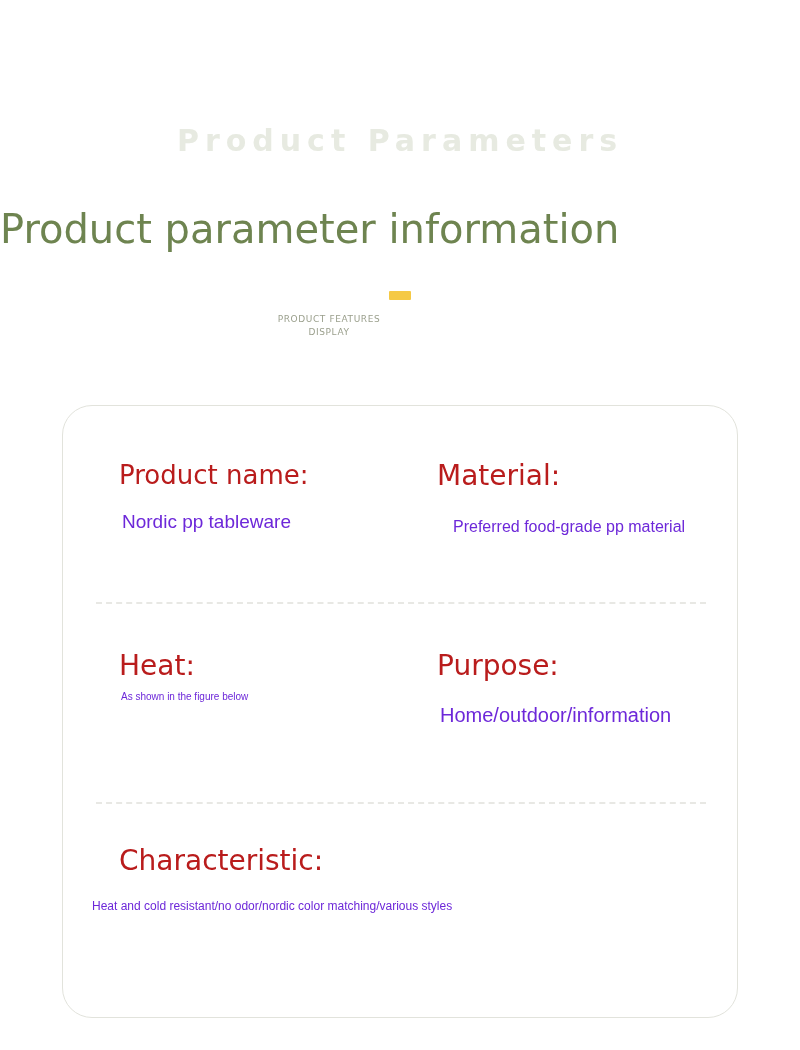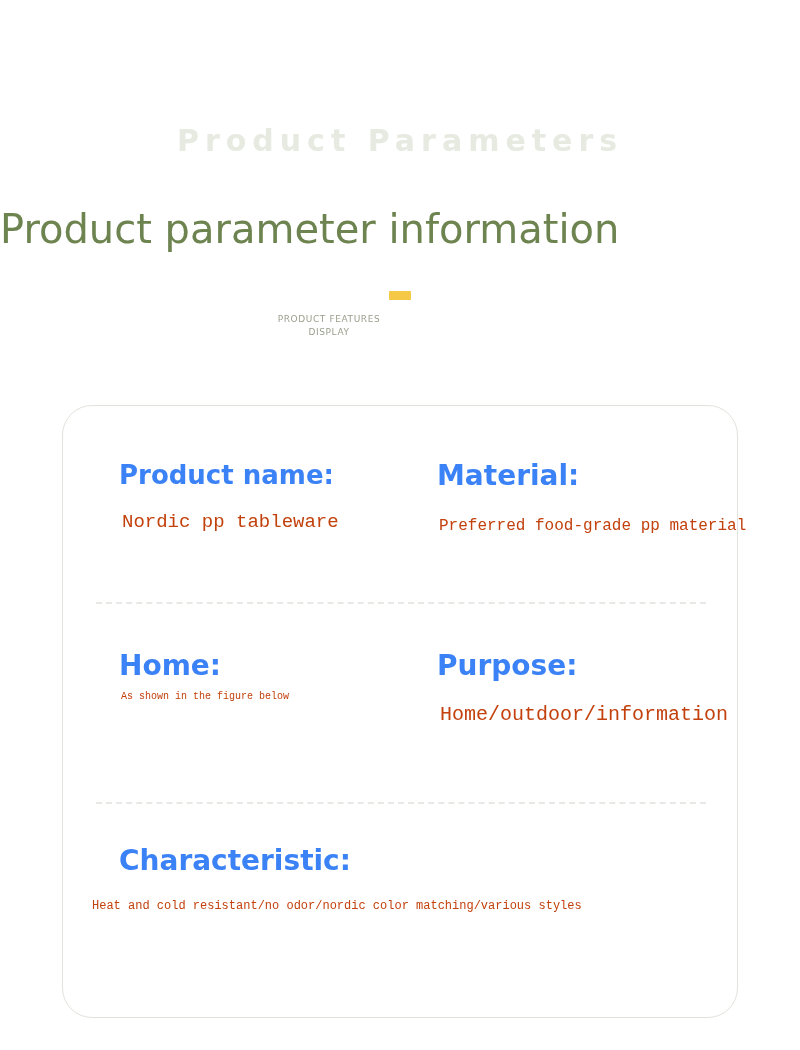--- a/index.html
+++ b/index.html
@@ -111,40 +111,40 @@
   .cell {
     position: absolute;
     top: 0;
   }
   .cell-left  { left: 56px; }
   .cell-right { left: 374px; }
   .cell-full  { left: 56px; }
 
   .field-label {
     font-family: "DejaVu Sans", sans-serif;
-    font-weight: 700;
-    color: #3b82f6;
+    font-weight: 400;
+    color: #b91c1c;
     line-height: 1.1;
     white-space: nowrap;
   }
 
   .field-value {
-    font-family: Liberation Mono, monospace;
+    font-family: Liberation Sans, sans-serif;
     font-weight: 400;
-    color: #c2410c;
+    color: #6d28d9;
     line-height: 1.2;
     white-space: nowrap;
   }
 
   .lbl-lg { font-size: 26px; }
   .lbl-xl { font-size: 28px; }
 
   
   .value-product  { font-size: 19px; margin-top: 21px; margin-left: 3px; }
-  .value-material { font-size: 16px; margin-top: 25px; margin-left: 2px; text-align: right; }
+  .value-material { font-size: 16px; margin-top: 25px; margin-left: 16px; text-align: right; }
   .value-size     { font-size: 10px; margin-top: 9px; margin-left: 2px; }
   .value-purpose  { font-size: 20px; margin-top: 21px; margin-left: 3px; }
   .value-char     { font-size: 12px; margin-top: 22px; margin-left: -27px; }
 
   .divider {
     position: absolute;
     left: 33px;
     width: 610px;
     height: 0;
     border-top: 2px dashed #e8e8e4;
@@ -181,21 +181,21 @@
       <div class="cell cell-right">
         <div class="field-label lbl-xl">Material:</div>
         <div class="field-value value-material">Preferred food-grade pp material</div>
       </div>
     </div>
 
     <div class="divider divider-1"></div>
 
     <div class="row row-2">
       <div class="cell cell-left">
-        <div class="field-label lbl-xl">Home:</div>
+        <div class="field-label lbl-xl">Heat:</div>
         <div class="field-value value-size">As shown in the figure below</div>
       </div>
       <div class="cell cell-right">
         <div class="field-label lbl-xl">Purpose:</div>
         <div class="field-value value-purpose">Home/outdoor/information</div>
       </div>
     </div>
 
     <div class="divider divider-2"></div>
 

